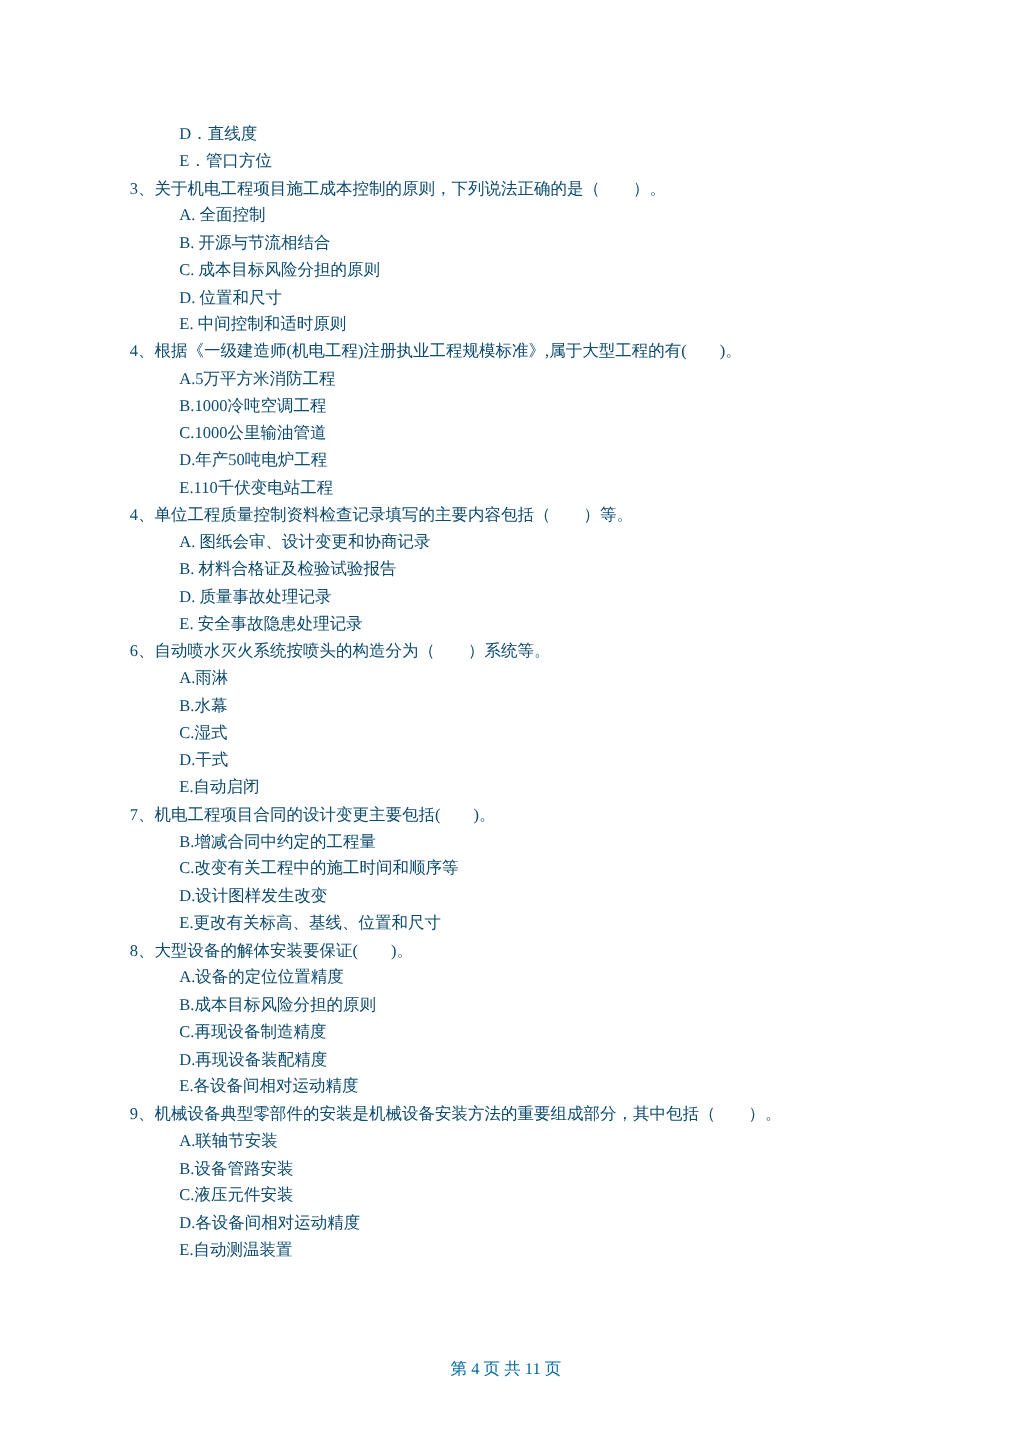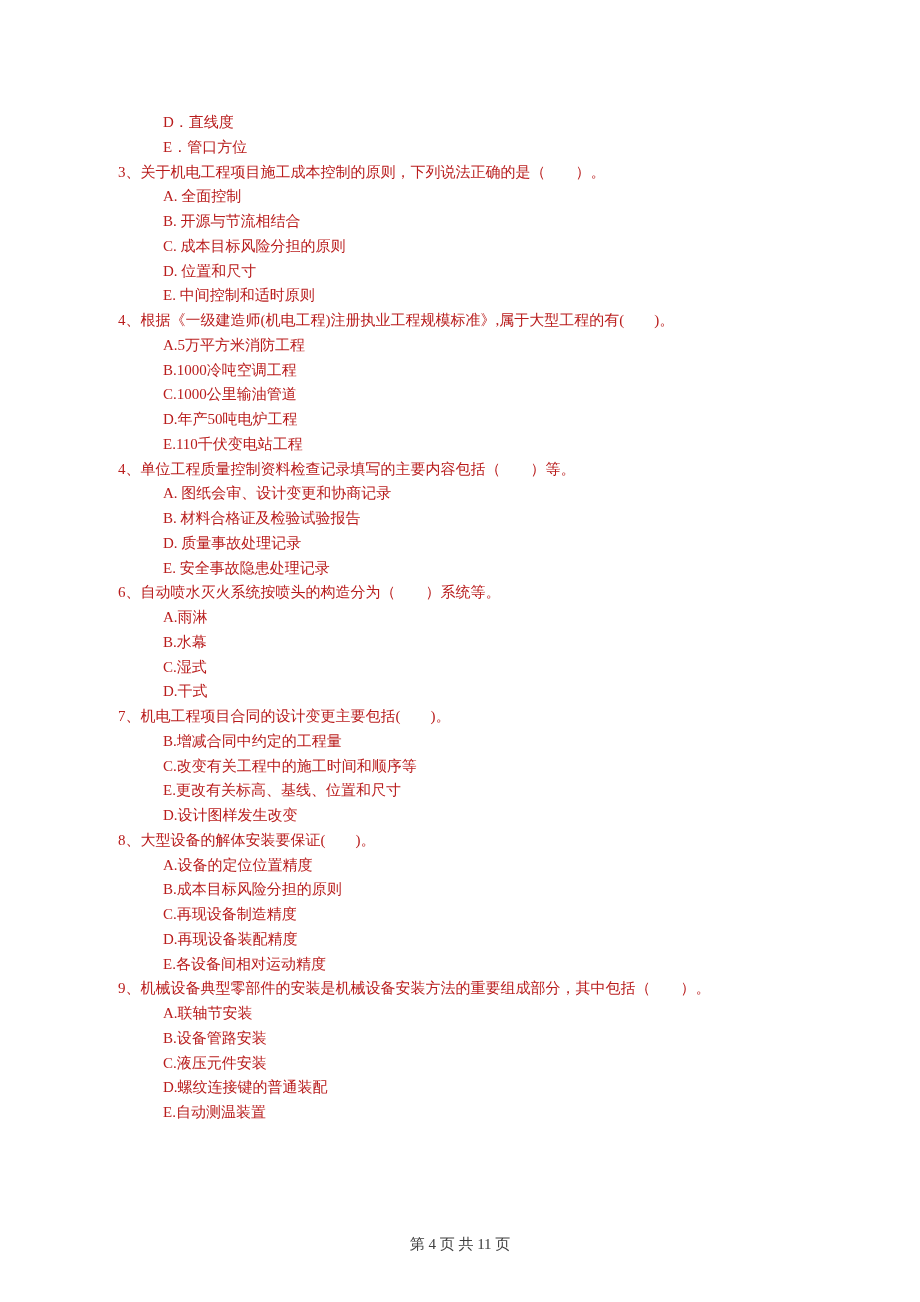--- a/index.html
+++ b/index.html
@@ -7,36 +7,36 @@
     padding: 0;
     background: #ffffff;
     font-family: "SimSun", "宋体", serif;
     width: 920px;
     min-height: 1302px;
     position: relative;
   }
   .page {
     padding: 110px 118px 0 118px;
     font-size: 15px;
-    color: #b91c1c;
+    color: #0c4a6e;
     line-height: 1.65;
   }
   .opt-line {
     padding-left: 45px;
   }
   .q-line {
     padding-left: 0;
   }
   .footer {
     position: absolute;
     bottom: 48px;
     width: 100%;
     text-align: center;
     font-size: 15px;
-    color: #404040;
+    color: #0369a1;
   }
 </style>
 </head>
 <body>
 
 <div class="page">
 
   <div class="opt-line">D．直线度</div>
   <div class="opt-line">E．管口方位</div>
 
@@ -58,36 +58,37 @@
   <div class="opt-line">A. 图纸会审、设计变更和协商记录</div>
   <div class="opt-line">B. 材料合格证及检验试验报告</div>
   <div class="opt-line">D. 质量事故处理记录</div>
   <div class="opt-line">E. 安全事故隐患处理记录</div>
 
   <div class="q-line">6、自动喷水灭火系统按喷头的构造分为（　　）系统等。</div>
   <div class="opt-line">A.雨淋</div>
   <div class="opt-line">B.水幕</div>
   <div class="opt-line">C.湿式</div>
   <div class="opt-line">D.干式</div>
+  <div class="opt-line">E.自动启闭</div>
 
   <div class="q-line">7、机电工程项目合同的设计变更主要包括(　　)。</div>
   <div class="opt-line">B.增减合同中约定的工程量</div>
   <div class="opt-line">C.改变有关工程中的施工时间和顺序等</div>
+  <div class="opt-line">D.设计图样发生改变</div>
   <div class="opt-line">E.更改有关标高、基线、位置和尺寸</div>
-  <div class="opt-line">D.设计图样发生改变</div>
 
   <div class="q-line">8、大型设备的解体安装要保证(　　)。</div>
   <div class="opt-line">A.设备的定位位置精度</div>
   <div class="opt-line">B.成本目标风险分担的原则</div>
   <div class="opt-line">C.再现设备制造精度</div>
   <div class="opt-line">D.再现设备装配精度</div>
   <div class="opt-line">E.各设备间相对运动精度</div>
 
   <div class="q-line">9、机械设备典型零部件的安装是机械设备安装方法的重要组成部分，其中包括（　　）。</div>
   <div class="opt-line">A.联轴节安装</div>
   <div class="opt-line">B.设备管路安装</div>
   <div class="opt-line">C.液压元件安装</div>
-  <div class="opt-line">D.螺纹连接键的普通装配</div>
+  <div class="opt-line">D.各设备间相对运动精度</div>
   <div class="opt-line">E.自动测温装置</div>
 
 </div>
 
 <div class="footer">第 4 页 共 11 页</div>
 
 </body></html>

